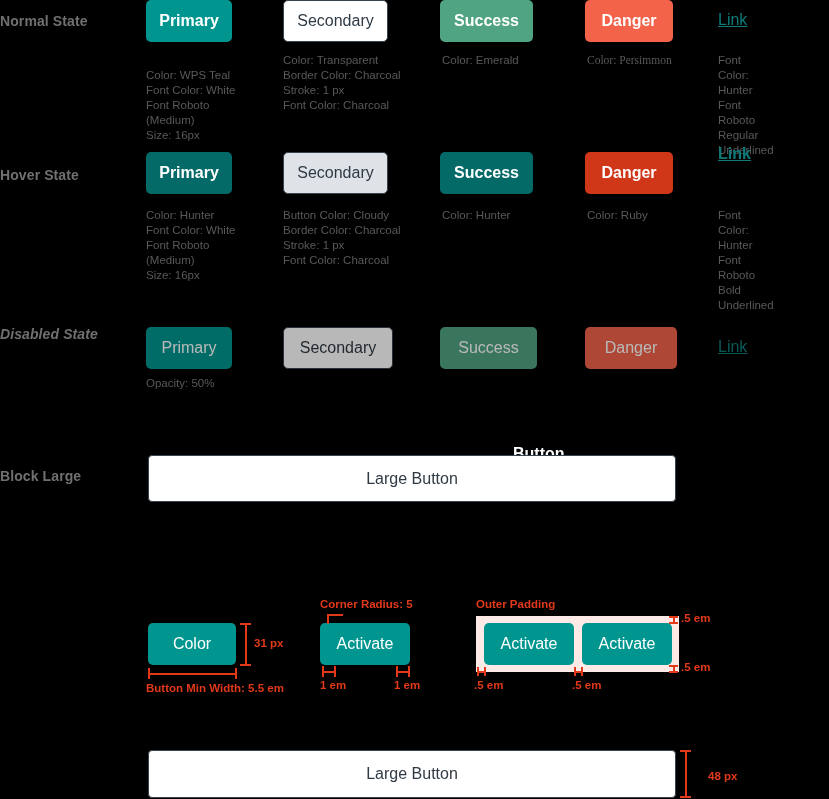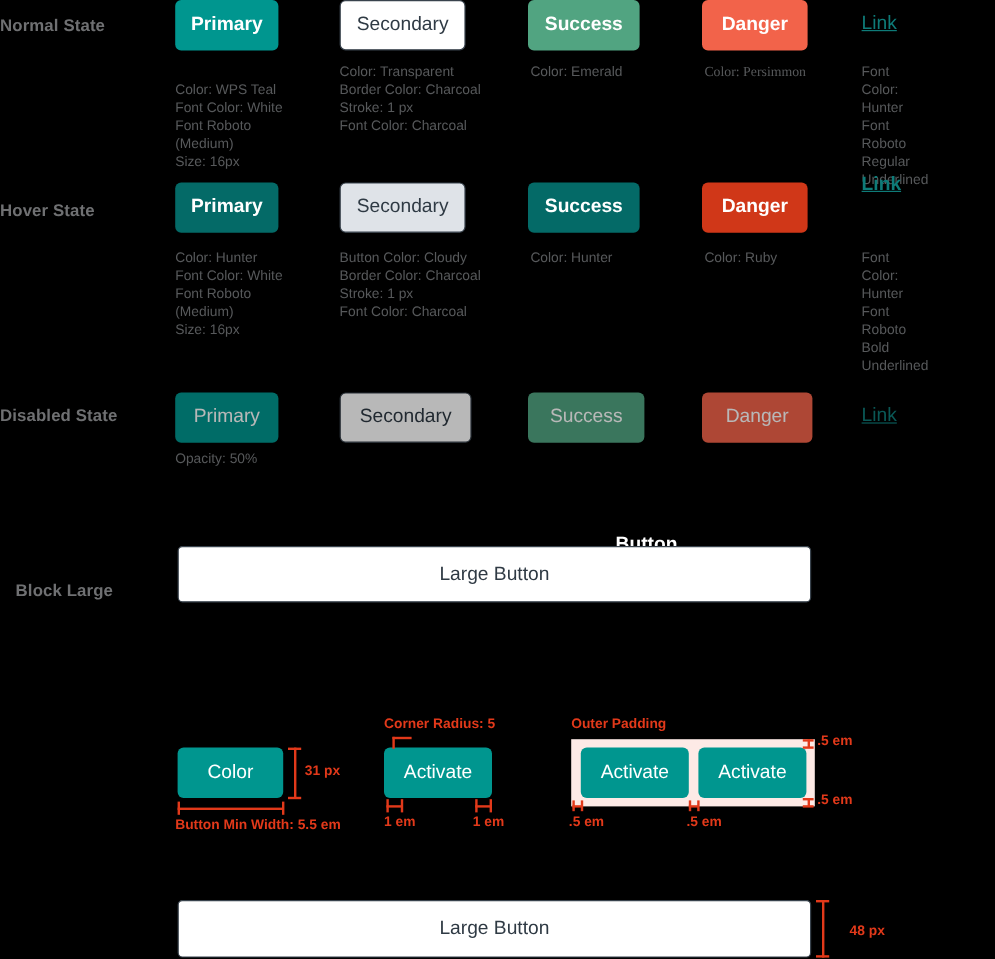--- a/index.html
+++ b/index.html
@@ -147,31 +147,31 @@
   <div class="spec" style="left:283px; top:208px;">Button Color: Cloudy
 Border Color: Charcoal
 Stroke: 1 px
 Font Color: Charcoal</div>
   <div class="spec" style="left:587px; top:208px;text-align:center;">Color: Ruby</div>
   <div class="spec" style="left:442px; top:208px;">Color: Hunter</div>
   <div class="spec" style="left:718px; top:208px;">Font Color: Hunter
 Font Roboto Bold
 Underlined</div>
 
-  <div class="row-label" style="left:0px; top:338px;">Disabled State</div>
+  <div class="row-label" style="left:0px; top:326px;font-style:italic;">Disabled State</div>
 
   <div class="btn btn-primary btn-disabled btn-plain" style="left:146px; top:327px; width:86px; height:42px;">Primary</div>
   <div class="btn btn-secondary btn-disabled" style="left:283px; top:327px; width:110px; height:42px;">Secondary</div>
   <div class="btn btn-success btn-disabled btn-plain" style="left:440px; top:327px; width:97px; height:42px;">Success</div>
   <div class="btn btn-danger btn-disabled btn-plain" style="left:585px; top:327px; width:92px; height:42px;">Danger</div>
   <div class="link btn-disabled" style="left:718px; top:338px;">Link</div>
 
   <div class="spec" style="left:146px; top:376px;">Opacity: 50%</div>
 
-  <div class="row-label" style="left:13px; top:468px;margin-top:16px;">Block Large</div>
+  <div class="row-label" style="left:0px; top:468px;">Block Large</div>
 
   <div class="behind-text" style="left:513px; top:445px;">Button</div>
 
   <div class="block-btn" style="left:148px; top:455px; width:528px; height:47px; z-index:1;">Large Button</div>
 
   <div class="btn btn-primary btn-plain" style="left:148px; top:623px; width:88px; height:42px;">Color</div>
 
   <div class="rule-v" style="left:245px; top:623px; height:42px;"></div>
   <div class="cap-h" style="left:240px; top:623px; width:11px;"></div>
   <div class="cap-h" style="left:240px; top:664px; width:11px;"></div>

